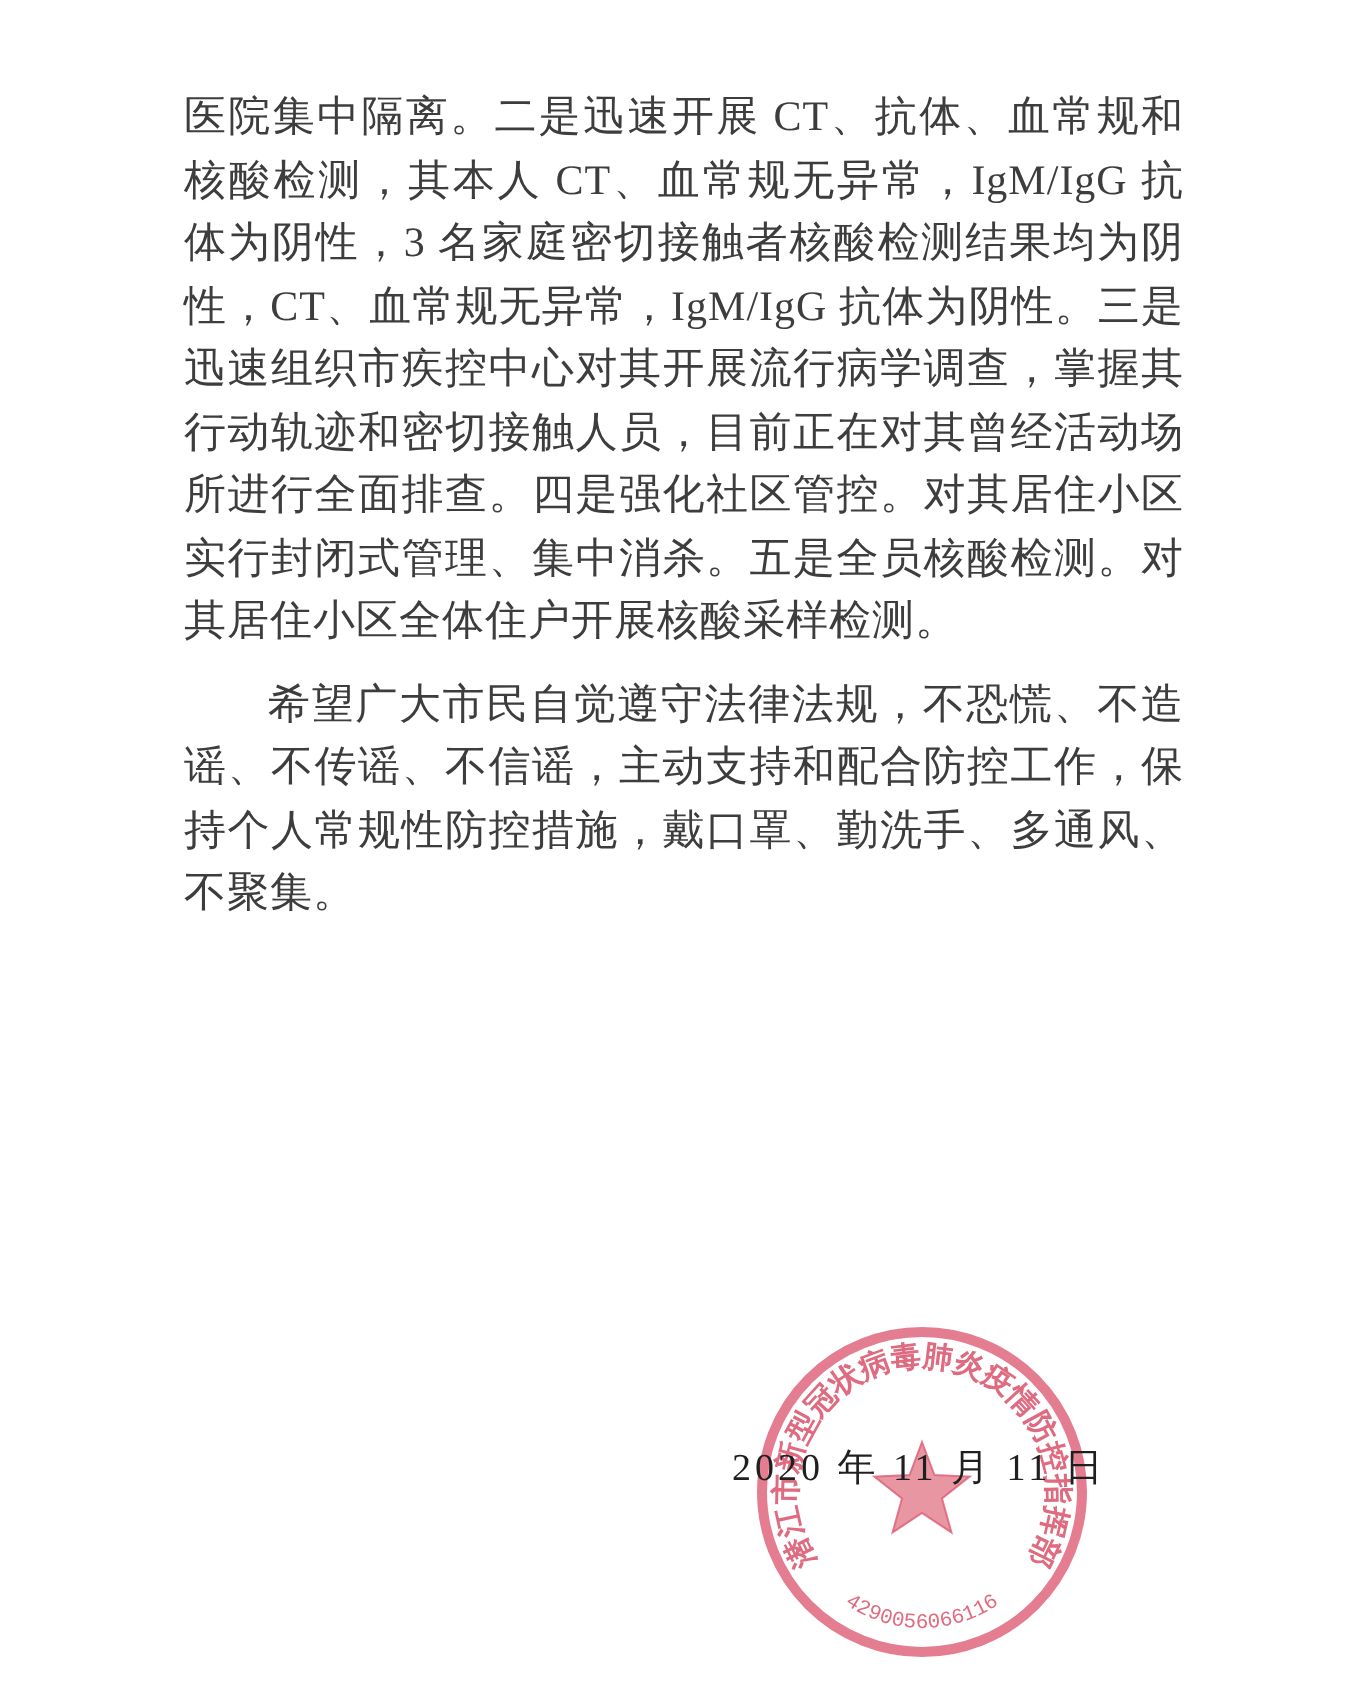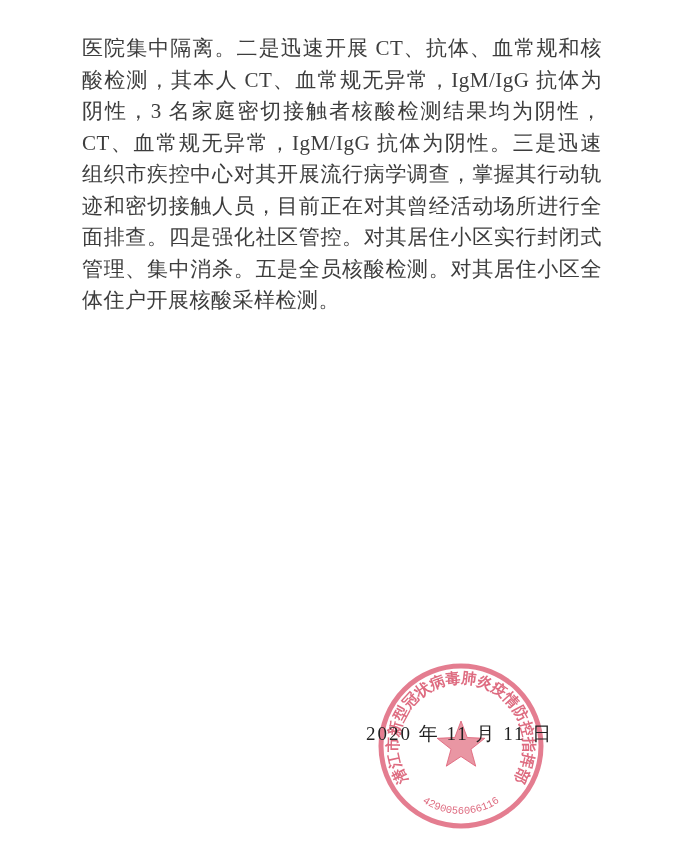--- a/index.html
+++ b/index.html
@@ -21,21 +21,21 @@
     top: 33px;
     width: 520px;
     font-size: 21px;
     line-height: 31.5px;
     letter-spacing: 0.5px;
     color: #3d3d3d;
     text-align: justify;
     text-justify: inter-character;
   }
   .body-text p {
-    margin: 0;
+    margin: 10px;
     padding: 0;
   }
   .body-text p.indent {
     text-indent: 2em;
   }
   .seal-wrap {
     position: absolute;
     left: 361px;
     top: 646px;
     width: 200px;
@@ -68,20 +68,21 @@
     white-space: nowrap;
   }
 </style>
 </head>
 <body>
 
 <div class="page">
 
   <div class="body-text">
     <p class="no-indent">医院集中隔离。二是迅速开展 CT、抗体、血常规和核酸检测，其本人 CT、血常规无异常，IgM/IgG 抗体为阴性，3 名家庭密切接触者核酸检测结果均为阴性，CT、血常规无异常，IgM/IgG 抗体为阴性。三是迅速组织市疾控中心对其开展流行病学调查，掌握其行动轨迹和密切接触人员，目前正在对其曾经活动场所进行全面排查。四是强化社区管控。对其居住小区实行封闭式管理、集中消杀。五是全员核酸检测。对其居住小区全体住户开展核酸采样检测。</p>
+    <p class="indent">希望广大市民自觉遵守法律法规，不恐慌、不造谣、不传谣、不信谣，主动支持和配合防控工作，保持个人常规性防控措施，戴口罩、勤洗手、多通风、不聚集。</p>
   </div>
 
   <div class="seal-wrap">
     <svg viewBox="0 0 200 200" xmlns="http://www.w3.org/2000/svg">
       <defs>
         <path id="sealTopArc" d="M 51.7 140.5 A 63 63 0 1 1 148.3 140.5" fill="none"></path>
         <path id="sealBottomArc" d="M 54.5 150.5 A 68 68 0 0 0 145.5 150.5" fill="none"></path>
       </defs>
 
       <circle cx="100" cy="100" r="80" fill="none" stroke="#dd5c74" stroke-width="5" stroke-opacity="0.8"></circle>

